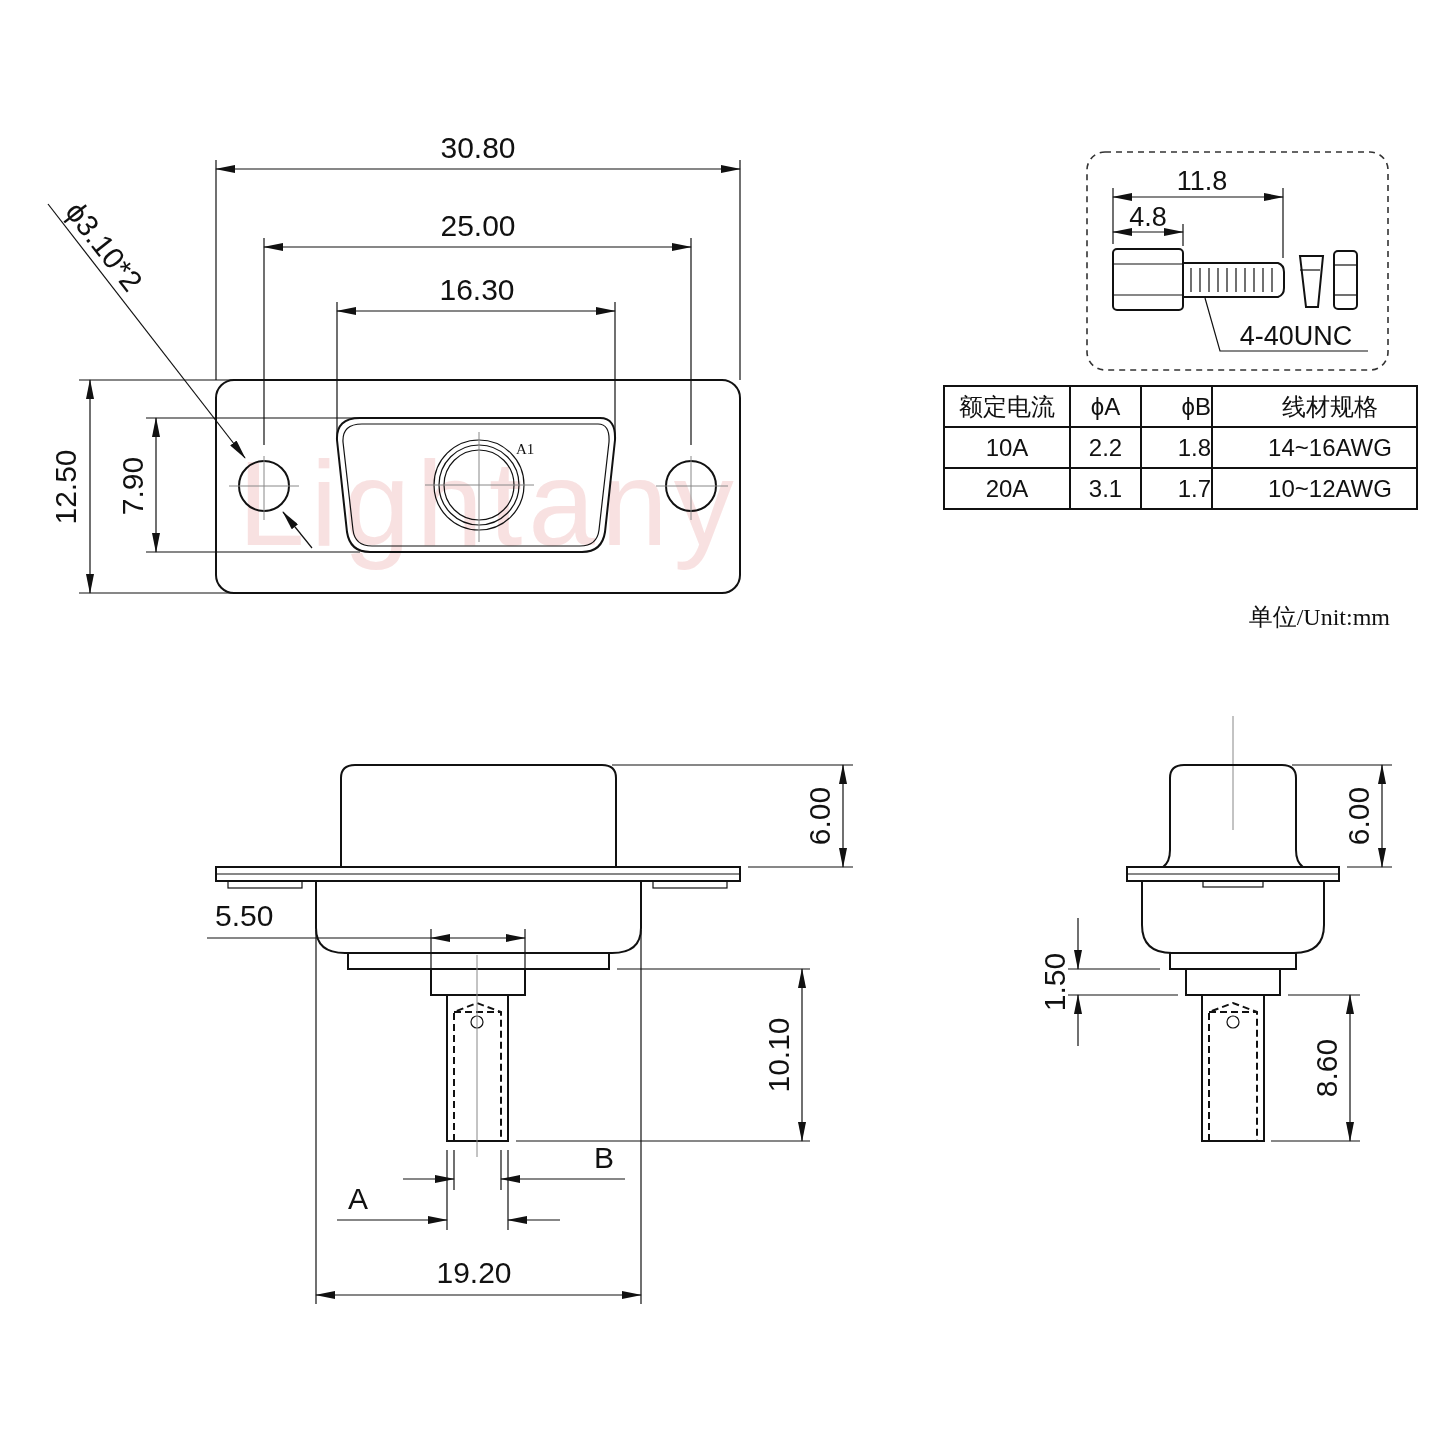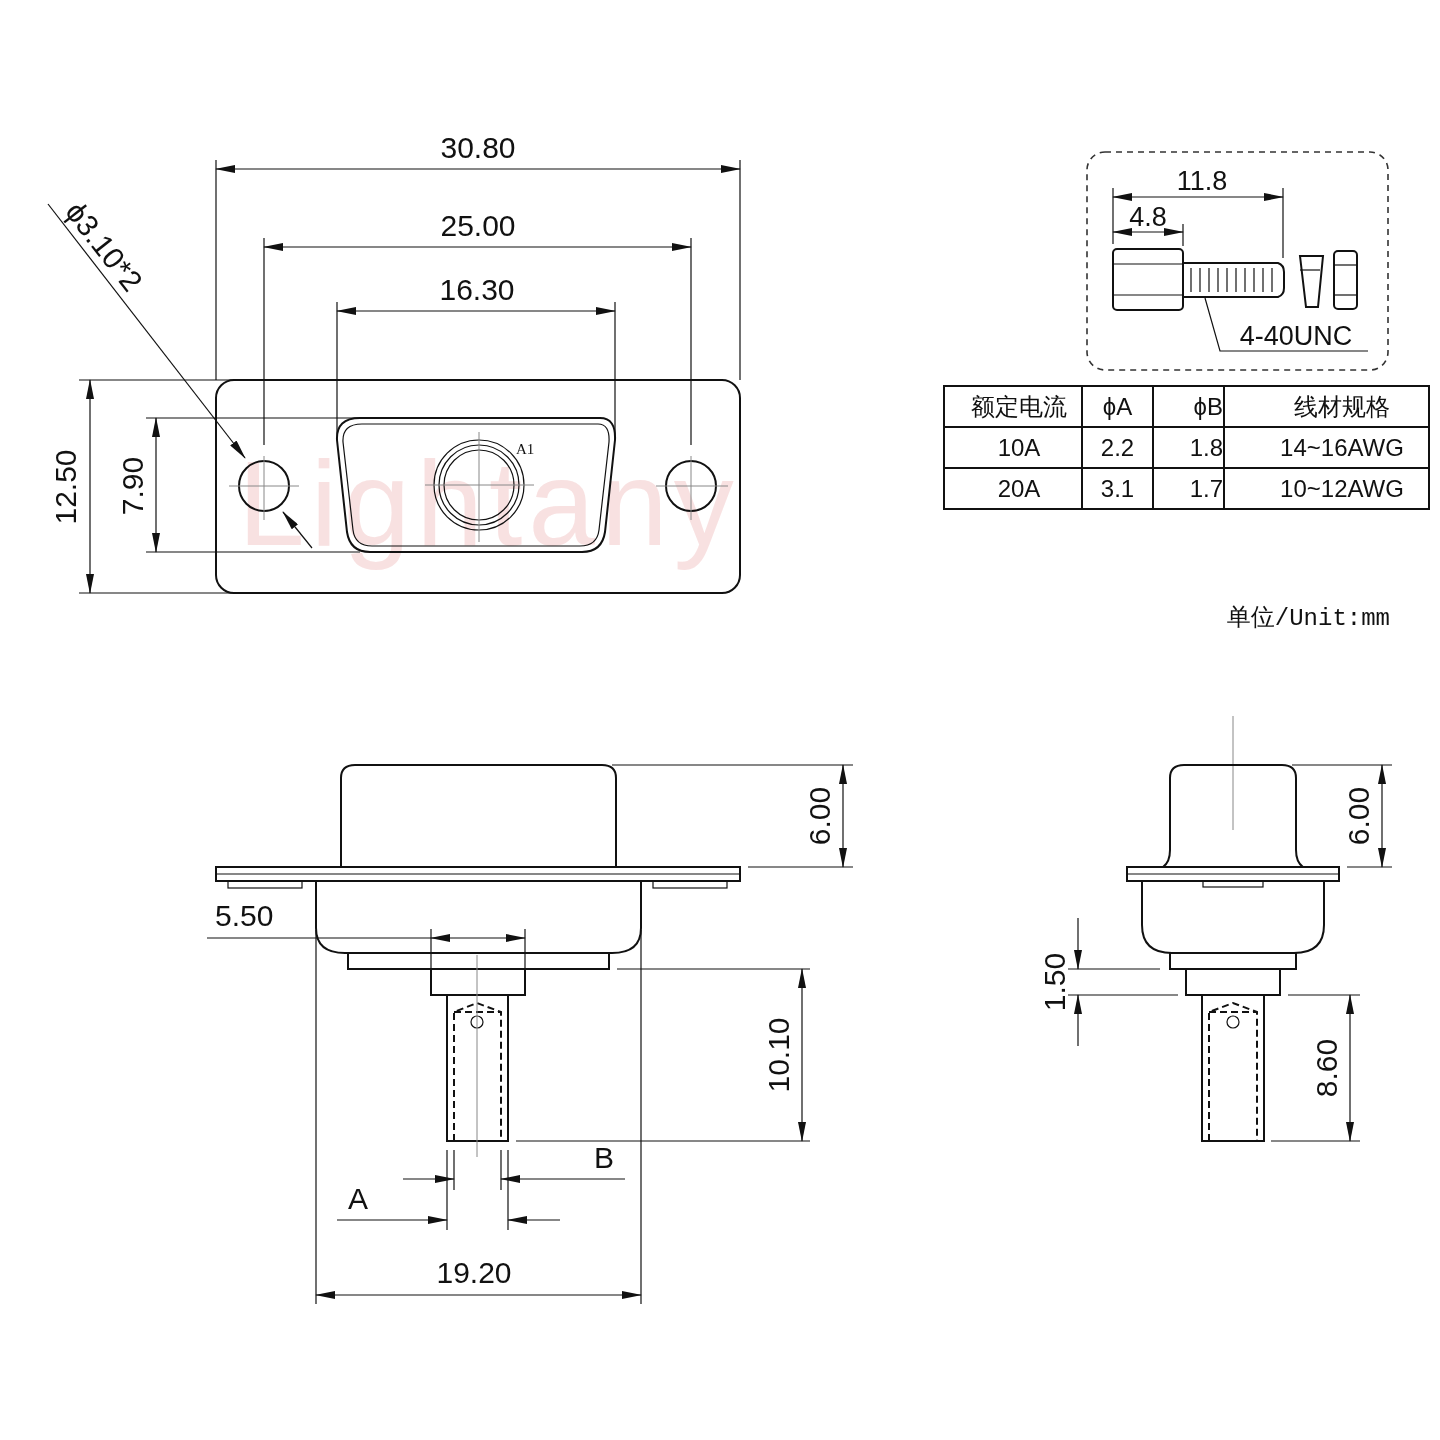--- a/index.html
+++ b/index.html
@@ -10,25 +10,25 @@
   .cl { stroke:#888; stroke-width:1; fill:none; }
   .dash { stroke:#111; stroke-width:2; fill:none; stroke-dasharray:7 4; }
   .box-dash { stroke:#333; stroke-width:1.6; fill:none; stroke-dasharray:6 5; }
   .dim { font-family:"Liberation Sans", "DejaVu Sans", sans-serif; font-size:30px; fill:#111; }
   .dim-sm { font-family:"Liberation Sans", "DejaVu Sans", sans-serif; font-size:27px; fill:#111; }
   .watermark { font-family:"Liberation Sans", "DejaVu Sans", sans-serif; font-size:120px; fill:#f3c9c9; opacity:0.55; letter-spacing:6px; }
   .a1 { font-family:"Liberation Serif", "DejaVu Serif", serif; font-size:15px; fill:#111; }
 
   table.spec { position:absolute; left:943px; top:385px; border-collapse:collapse; font-family:"Liberation Sans", "DejaVu Sans", sans-serif; font-size:24px; color:#111; }
   table.spec td, table.spec th { border:2px solid #111; height:39px; padding:0; text-align:center; font-weight:normal; }
-  table.spec th.c0, table.spec td.c0 { width:124px;padding-left:12px; }
+  table.spec th.c0, table.spec td.c0 { width:124px; }
   table.spec th.c1, table.spec td.c1 { width:69px; }
   table.spec th.c2, table.spec td.c2 { width:69px;text-align:right; }
   table.spec th.c3, table.spec td.c3 { width:172px;padding-left:31px; }
-  .unit { position:absolute; right:50px; top:601px; font-family:Liberation Mono, monospace; font-size:24px; color:#111;margin-left:38px; }
+  .unit { position:absolute; right:50px; top:601px; font-family:Liberation Serif, serif; font-size:24px; color:#111;margin-left:38px; }
 </style>
 </head>
 <body>
 
 <svg width="1440" height="1440" viewBox="0 0 1440 1440">
   <defs>
     <marker id="arr" viewBox="0 0 20 8" refX="19" refY="4" markerWidth="20" markerHeight="8" orient="auto-start-reverse" markerUnits="userSpaceOnUse">
       <path d="M0,0 L20,4 L0,8 z" fill="#111"></path>
     </marker>
   </defs>

